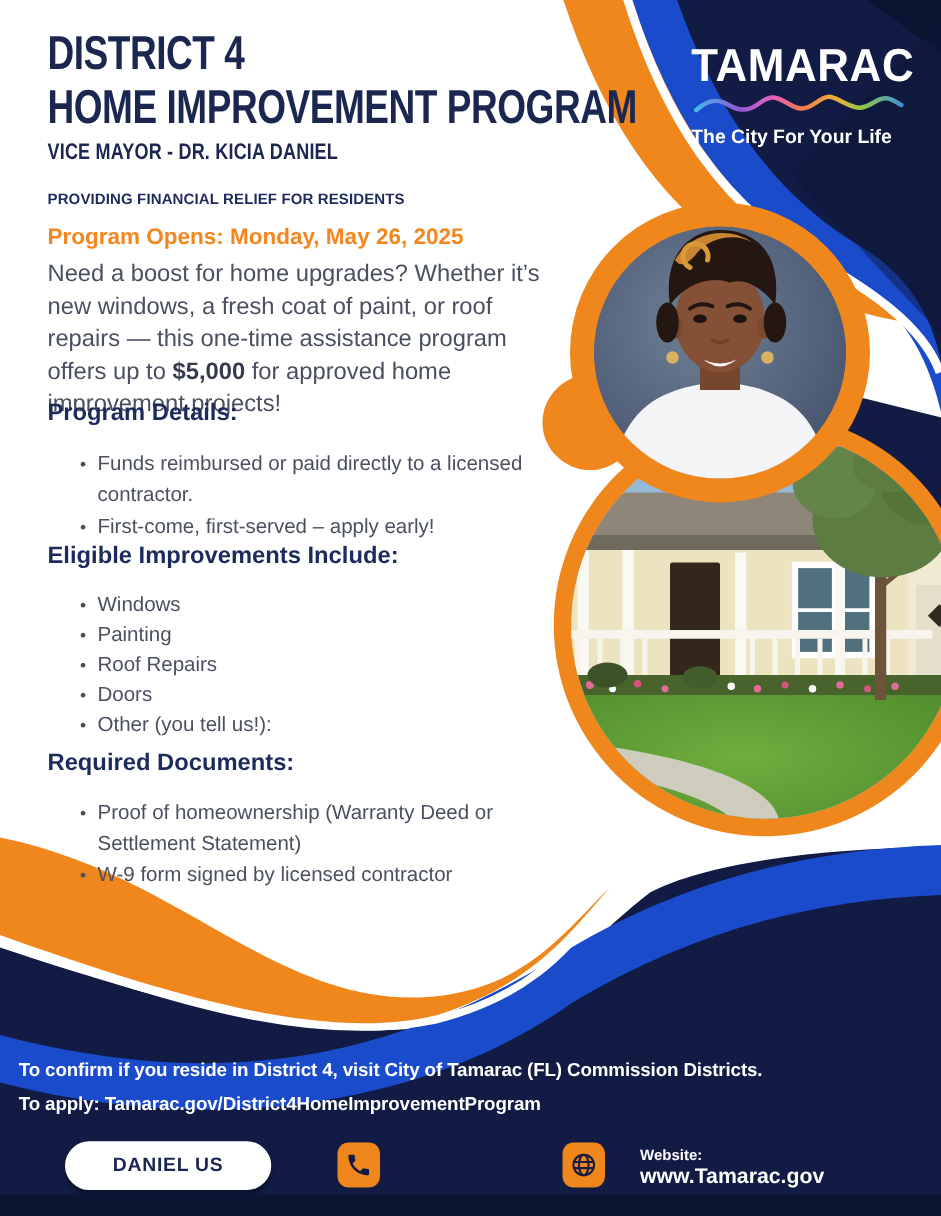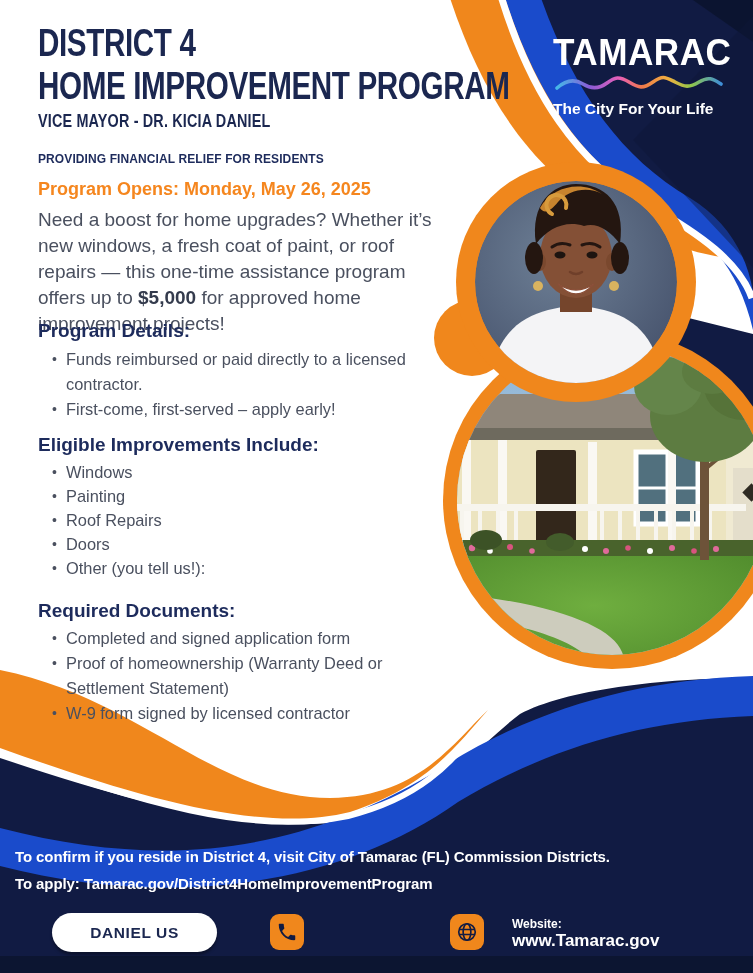--- a/index.html
+++ b/index.html
@@ -16,21 +16,21 @@
   }
   .subtitle{
     font-weight:bold;color:#1b2750;font-size:18px;
     transform:scaleX(.8);transform-origin:left top;white-space:nowrap;letter-spacing:.2px;
   }
   .intro-heading{font-weight:bold;color:#1d2b5c;font-size:12px;white-space:nowrap;letter-spacing:.1px;}
   .opens{font-weight:bold;color:#f5861e;font-size:18px;white-space:nowrap;}
   .paragraph{width:404px;font-size:19px;line-height:26px;color:#4a505f;}
   .paragraph b{color:#343b4d;}
   .sec-heading{font-weight:bold;color:#1d2b5c;font-size:19px;white-space:nowrap;}
-  ul.flyer-list{margin:0;padding:0 0 0 28px;list-style:none;width:352px;
+  ul.flyer-list{margin:12px;padding:0 0 0 28px;list-style:none;width:352px;
     font-size:16.4px;color:#4a505f;}
   ul.flyer-list li{position:relative;line-height:25px;}
   ul.flyer-list.tight li{line-height:24px;}
   ul.flyer-list li::before{
     content:"•";position:absolute;left:-14px;top:0;color:#4a505f;font-size:14px;
   }
   
   .logo{left:553px;top:32px;width:180px;text-align:left;}
   .logo-name{color:#ffffff;font-weight:bold;font-size:37px;letter-spacing:.5px;
     transform:scaleX(.95);transform-origin:left top;white-space:nowrap;}
@@ -221,21 +221,20 @@
 <ul class="abs flyer-list tight" style="left:38px;top:460px;">
   <li>Windows</li>
   <li>Painting</li>
   <li>Roof Repairs</li>
   <li>Doors</li>
   <li>Other (you tell us!):</li>
 </ul>
 
 <div class="abs sec-heading" style="left:38px;top:600px;">Required Documents:</div>
 <ul class="abs flyer-list" style="left:38px;top:626px;">
-  <li>Completed and signed application form</li>
   <li>Proof of homeownership (Warranty Deed or Settlement Statement)</li>
   <li>W-9 form signed by licensed contractor</li>
 </ul>
 
 <div class="abs footer-line" style="left:15px;top:848px;">To confirm if you reside in District 4, visit City of Tamarac (FL) Commission Districts.</div>
 <div class="abs footer-line" style="left:15px;top:875px;">To apply: Tamarac.gov/District4HomeImprovementProgram</div>
 
 <div class="abs contact-btn">
   <span>DANIEL US</span>
 </div>

